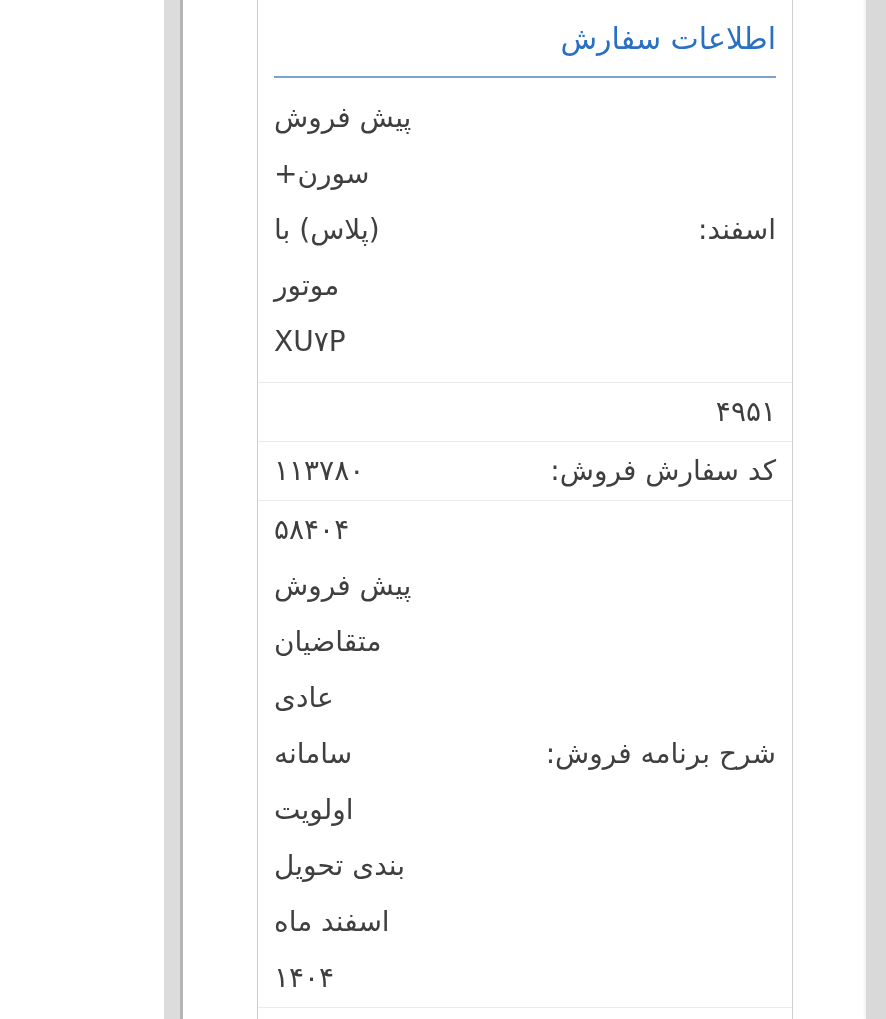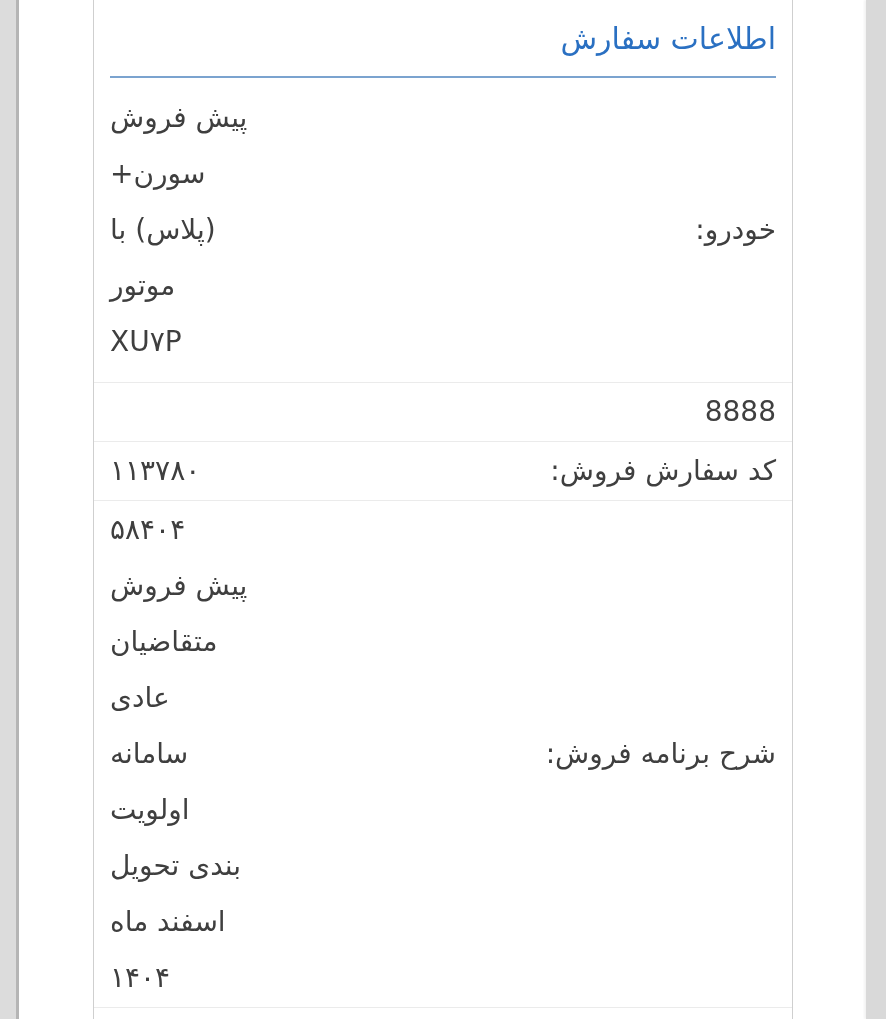--- a/index.html
+++ b/index.html
@@ -12,21 +12,21 @@
     --gutter-line: #b5b5b5;
   }
   * { margin: 0; padding: 0; box-sizing: border-box; }
   html, body { background: #ffffff; }
   body {
     font-family: "DejaVu Sans", sans-serif;
     color: var(--text);
   }
   .screen {
     position: relative;
-    width: 886px;
+    width: 722px;
     height: 1019px;
     background: #ffffff;
     overflow: hidden;
     direction: rtl;
   }
   .left-gutter {
     position: absolute;
     left: 0; top: 0; bottom: 0;
     width: 19px;
     background: #dcdcdc;
@@ -89,30 +89,30 @@
 <div class="screen">
 
   <div class="left-gutter"></div>
   <div class="right-gutter"></div>
 
   <div class="card">
 
     <h2 class="card-title">اطلاعات سفارش</h2>
 
     <div class="info-row tall">
-      <div class="row-label">خودرو:</div>
+      <div class="row-label">اسفند:</div>
       <div class="row-value">پیش فروش
 سورن+
 (پلاس) با
 موتور
 XU۷P</div>
     </div>
 
     <div class="info-row">
-      <div class="row-value">8888</div>
+      <div class="row-value">۴۹۵۱</div>
     </div>
 
     <div class="info-row">
       <div class="row-label">کد سفارش فروش:</div>
       <div class="row-value">۱۱۳۷۸۰</div>
     </div>
 
     <div class="info-row">
       <div class="row-label">شرح برنامه فروش:</div>
       <div class="row-value">۵۸۴۰۴

